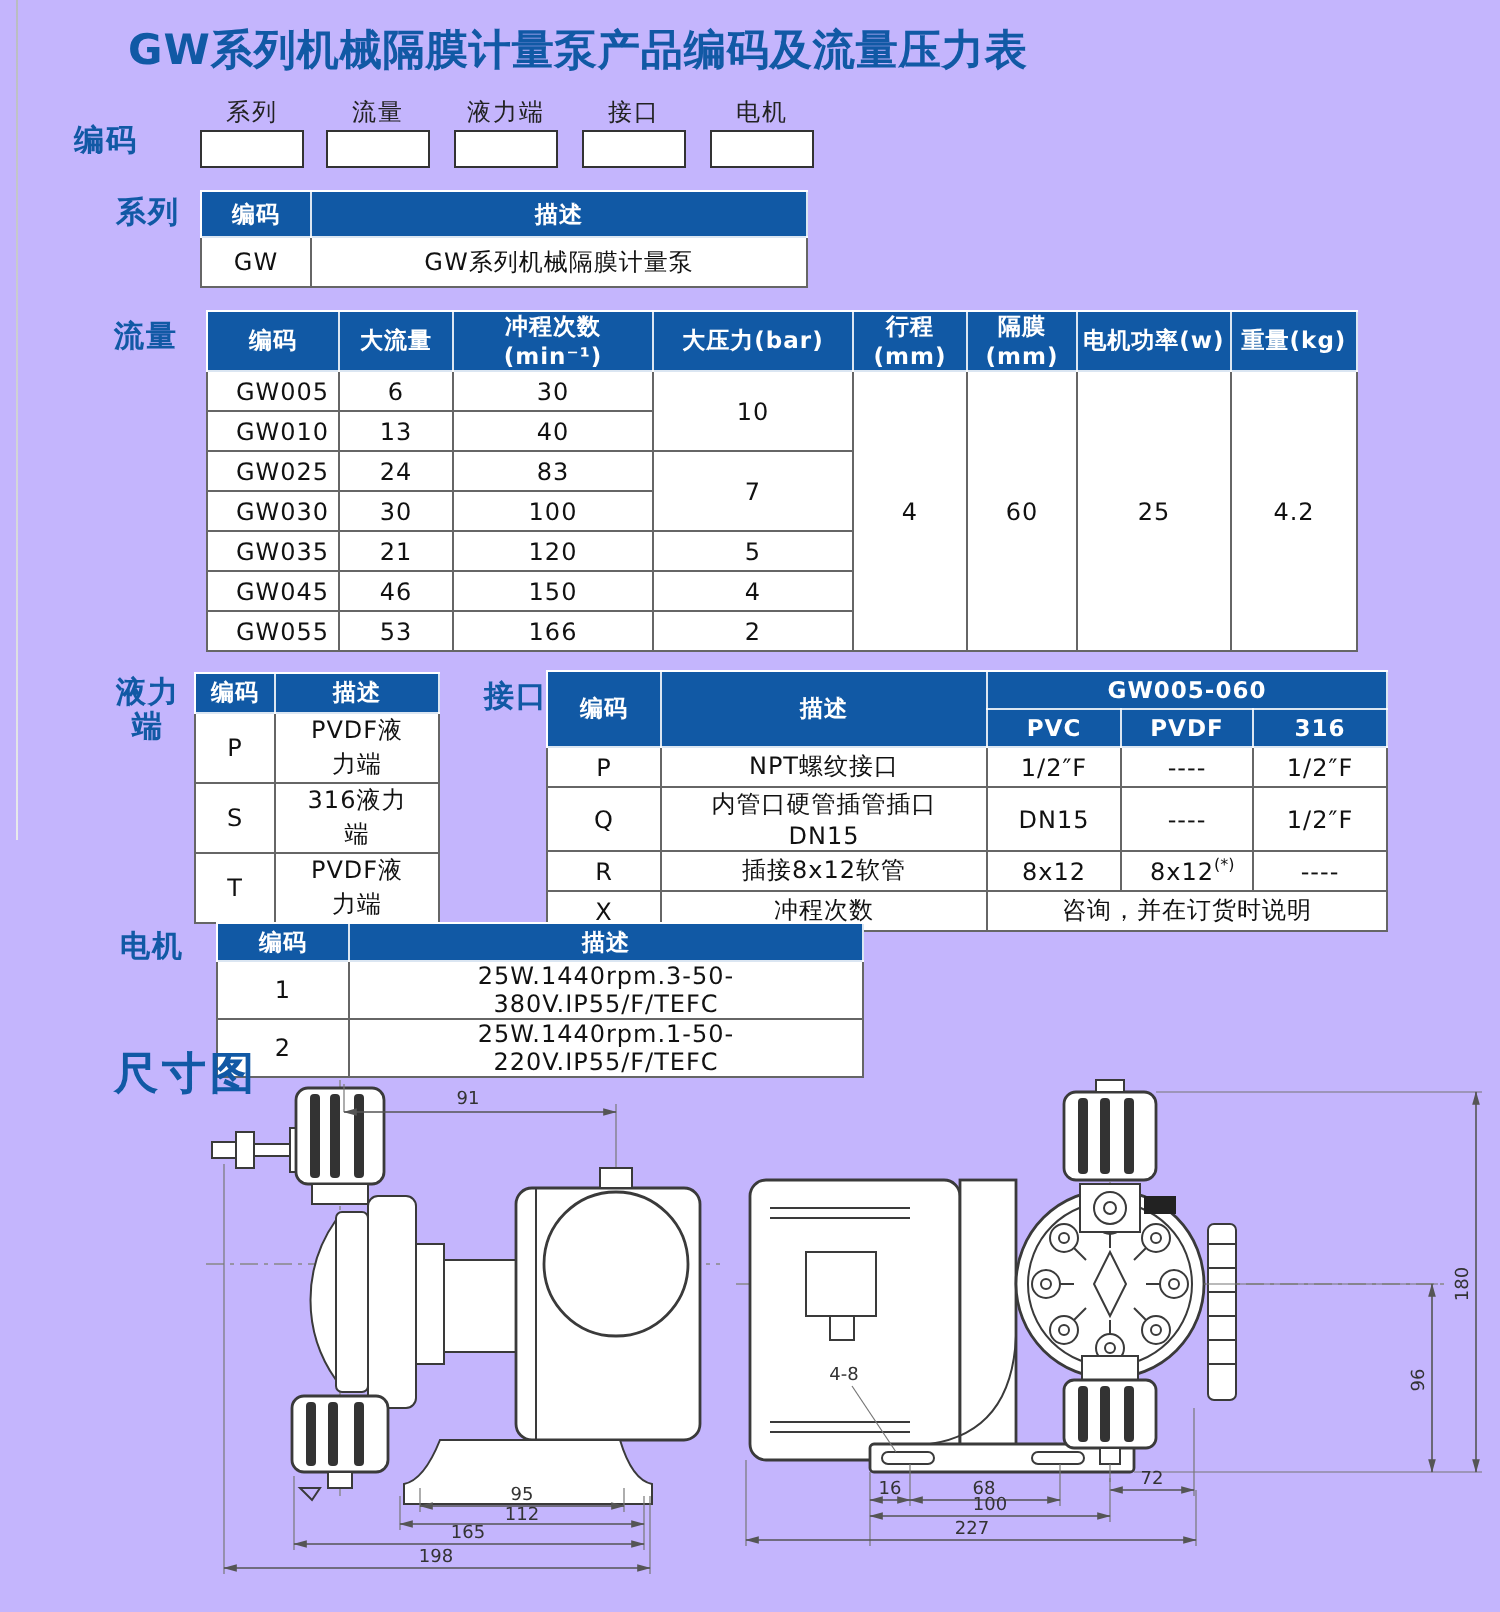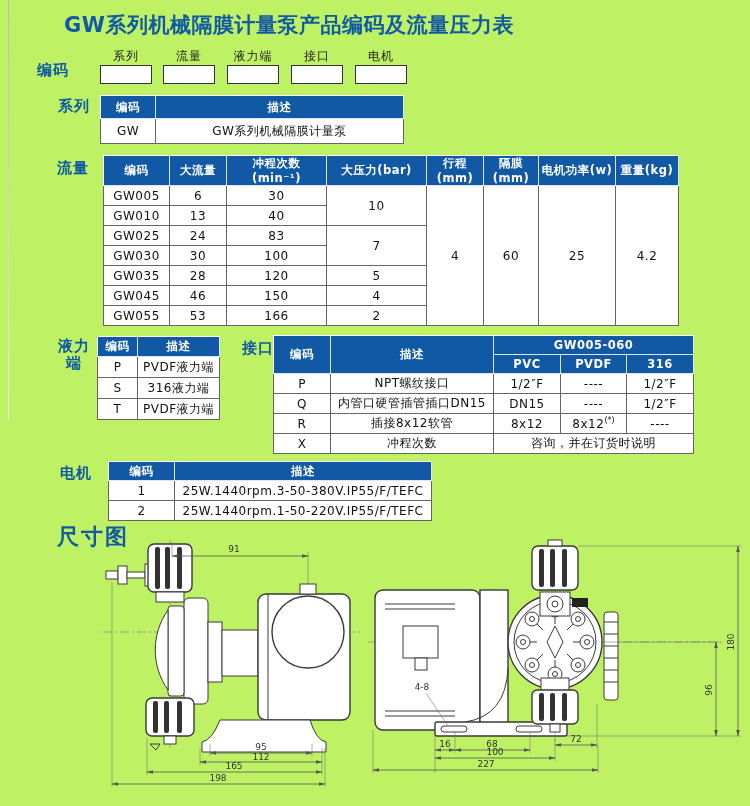--- a/index.html
+++ b/index.html
@@ -2,37 +2,37 @@
 <html style="--primary-blue: #1159a5;"><head>
 <meta charset="utf-8">
 <style>
   :root{
     --primary-blue:#1159a5;
     --line:#555;
   }
   *{box-sizing:border-box;}
   html,body{margin:0;padding:0;background:#fff;}
   body{font-family:"DejaVu Sans","Liberation Sans",sans-serif;color:#111;}
-  .page{position:relative;width:750px;height:806px;background:#bef264;overflow:hidden;}
+  .page{position:relative;width:750px;height:806px;background:#c4b5fd;overflow:hidden;}
   .edge-line{position:absolute;left:8px;top:0;width:1px;height:420px;
              background:linear-gradient(#b9bcc0,#e8eaec);}
   .page-title{position:absolute;left:64px;top:11px;font-size:21px;font-weight:bold;
               color:var(--primary-blue);letter-spacing:.5px;}
   .sec-label{position:absolute;font-size:15px;font-weight:bold;color:var(--primary-blue);
              letter-spacing:1px;line-height:17px;}
   
   .code-field{position:absolute;width:54px;text-align:center;}
   .code-field .fl{font-size:12px;color:#222;letter-spacing:1px;display:block;height:16px;}
   .code-field .fb{display:block;width:52px;height:19px;border:1px solid #333;background:#fff;margin:1px auto 0;}
   
   table.tbl{position:absolute;border-collapse:collapse;table-layout:fixed;background:#fff;
             font-size:12px;color:#111;border:1px solid #444;}
   table.tbl th{background:var(--primary-blue);color:#fff;font-weight:bold;font-size:11.5px;
                border:1px solid rgba(255,255,255,.85);padding:0 1px;letter-spacing:.5px;}
-  table.tbl td{border:1px solid #666;text-align:center;padding:0 2px;letter-spacing:.5px;}
+  table.tbl td{border:1px solid #666;text-align:center;padding:0 14px;letter-spacing:.5px;}
   .flow-table thead tr{height:30px;}
   .flow-table tbody tr{height:20px;}
   .series-table thead tr{height:23px;}
   .series-table tbody tr{height:25px;}
   .hyd-table thead tr{height:20px;}
   .hyd-table tbody tr{height:21px;}
   .int-table thead tr{height:19px;}
   .int-table tbody tr{height:20px;}
   .motor-table thead tr{height:19px;}
   .motor-table tbody tr{height:20px;}
@@ -146,21 +146,21 @@
         <td>83</td>
         <td rowspan="2">7</td>
       </tr>
       <tr>
         <td>GW030</td>
         <td>30</td>
         <td>100</td>
       </tr>
       <tr>
         <td>GW035</td>
-        <td>28</td>
+        <td>21</td>
         <td>120</td>
         <td>5</td>
       </tr>
       <tr>
         <td>GW045</td>
         <td>46</td>
         <td>150</td>
         <td>4</td>
       </tr>
       <tr>

